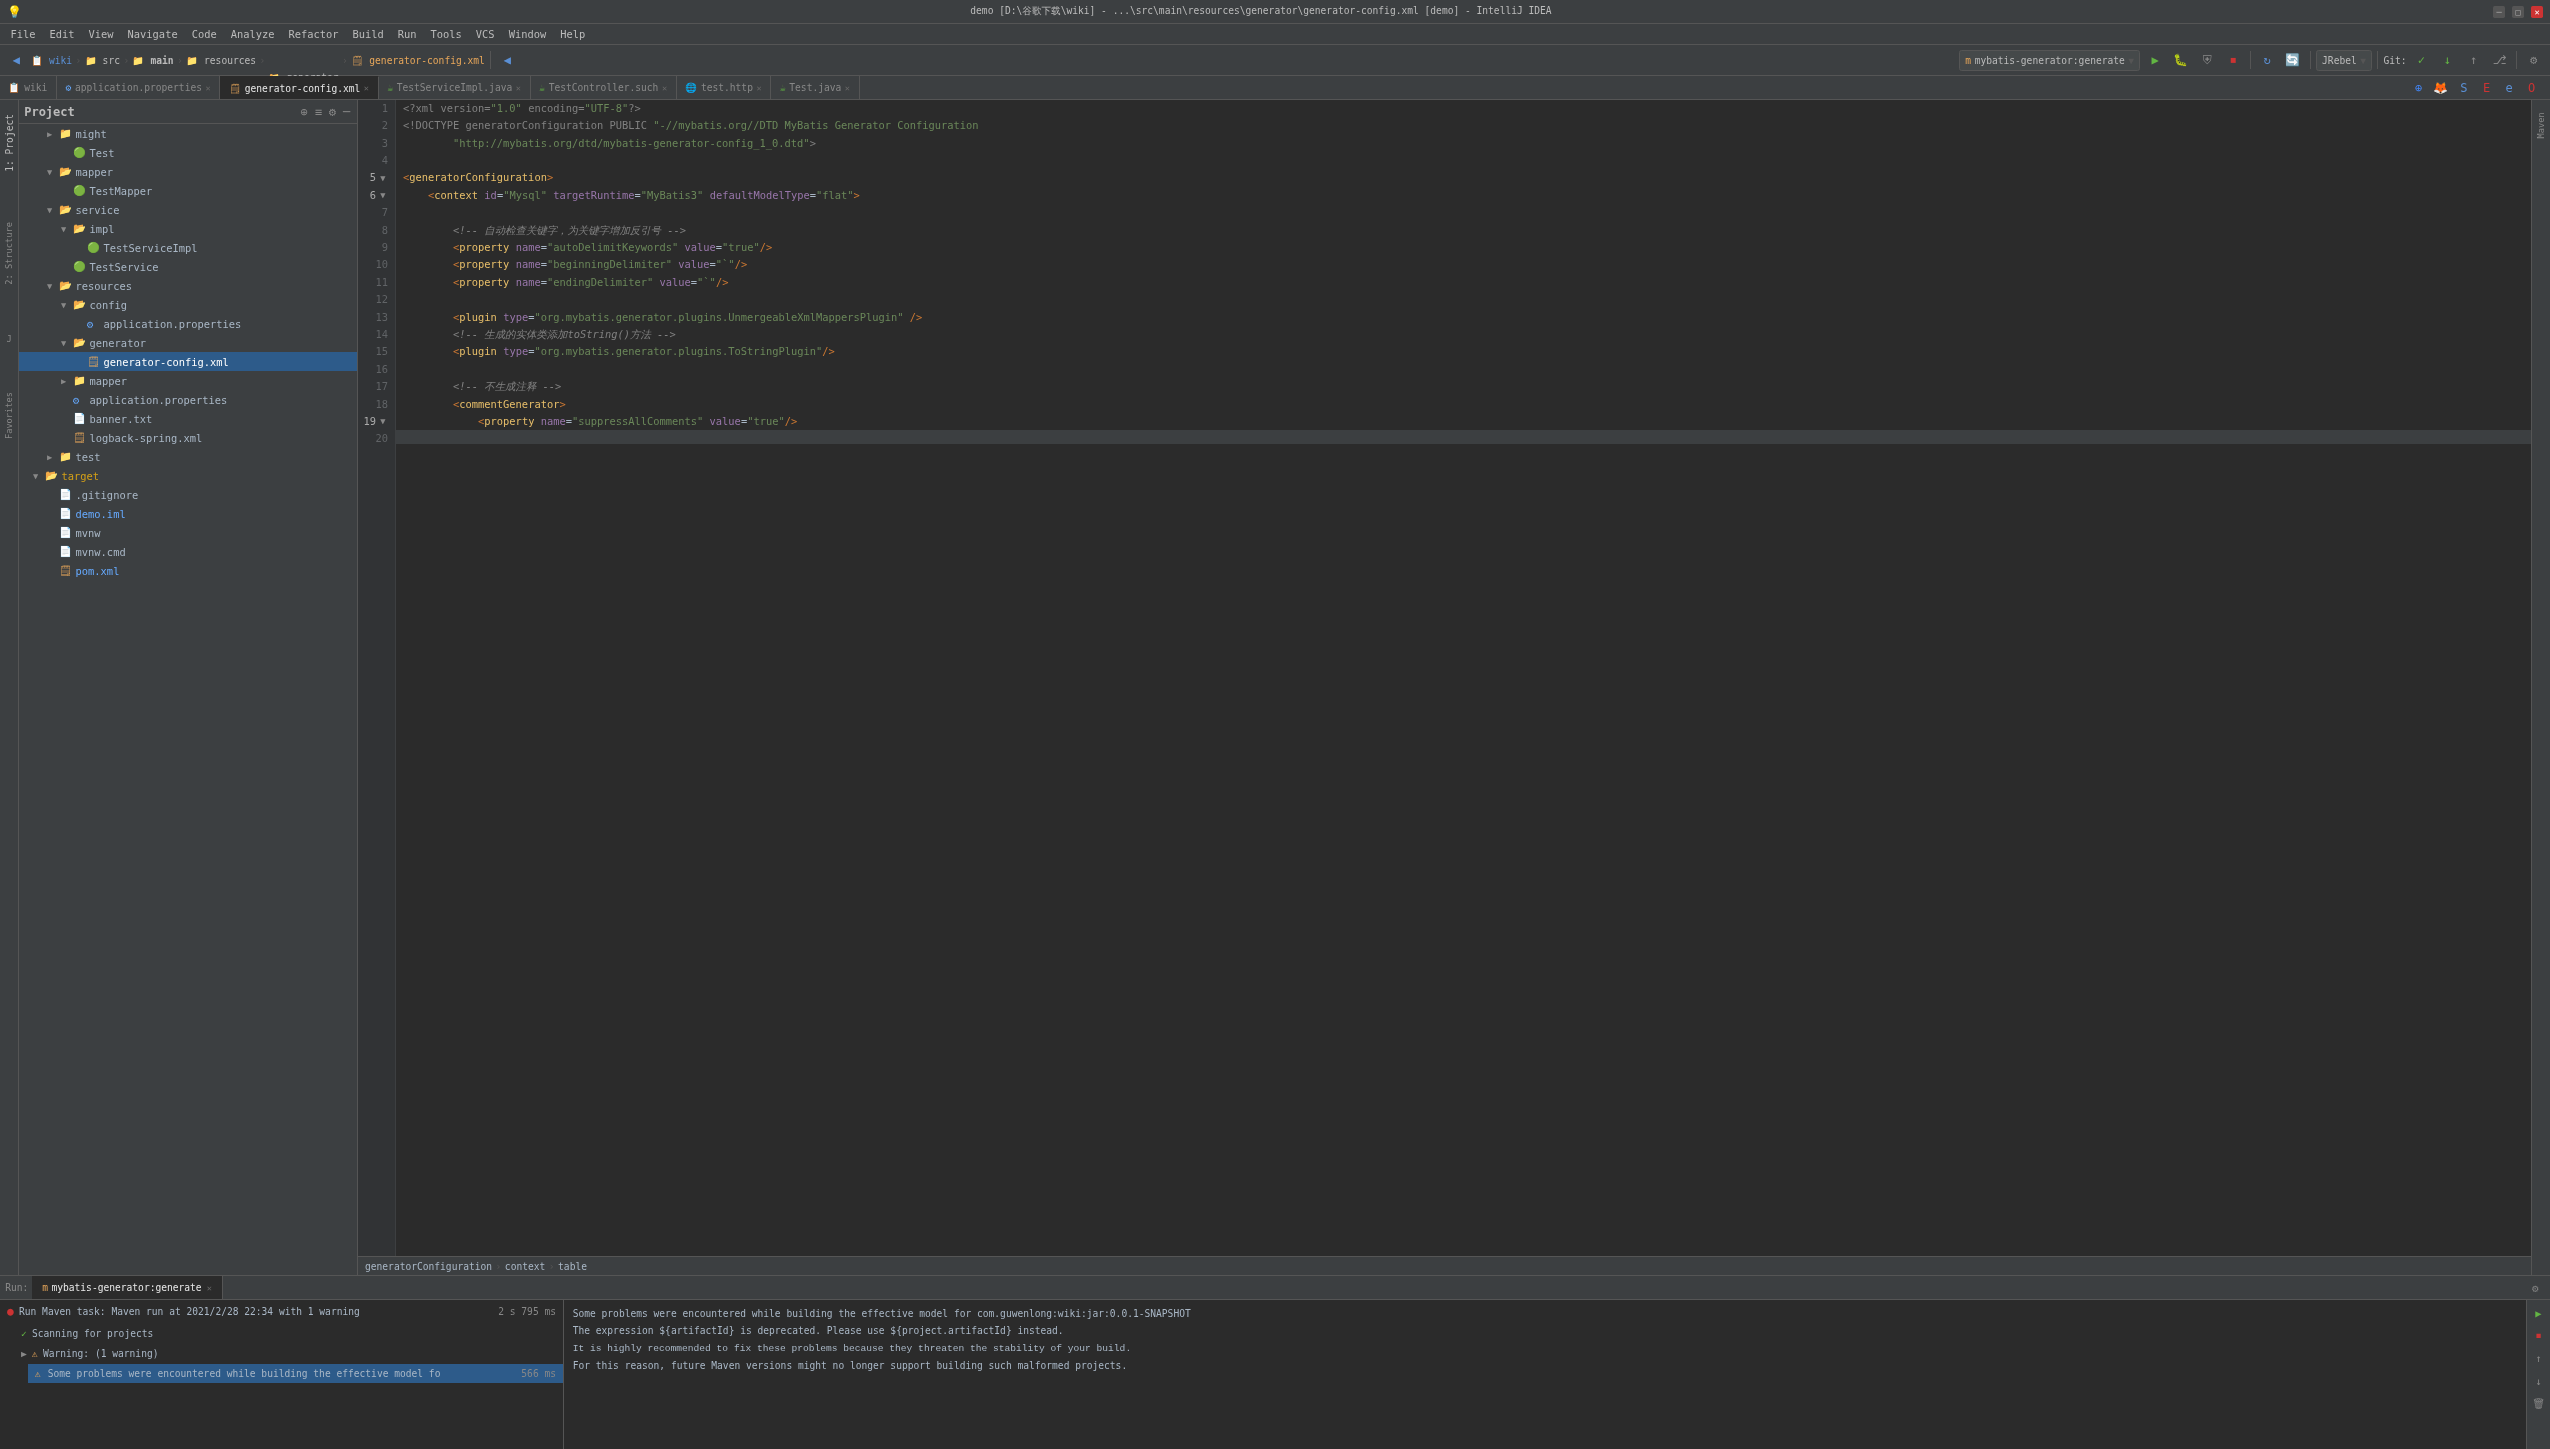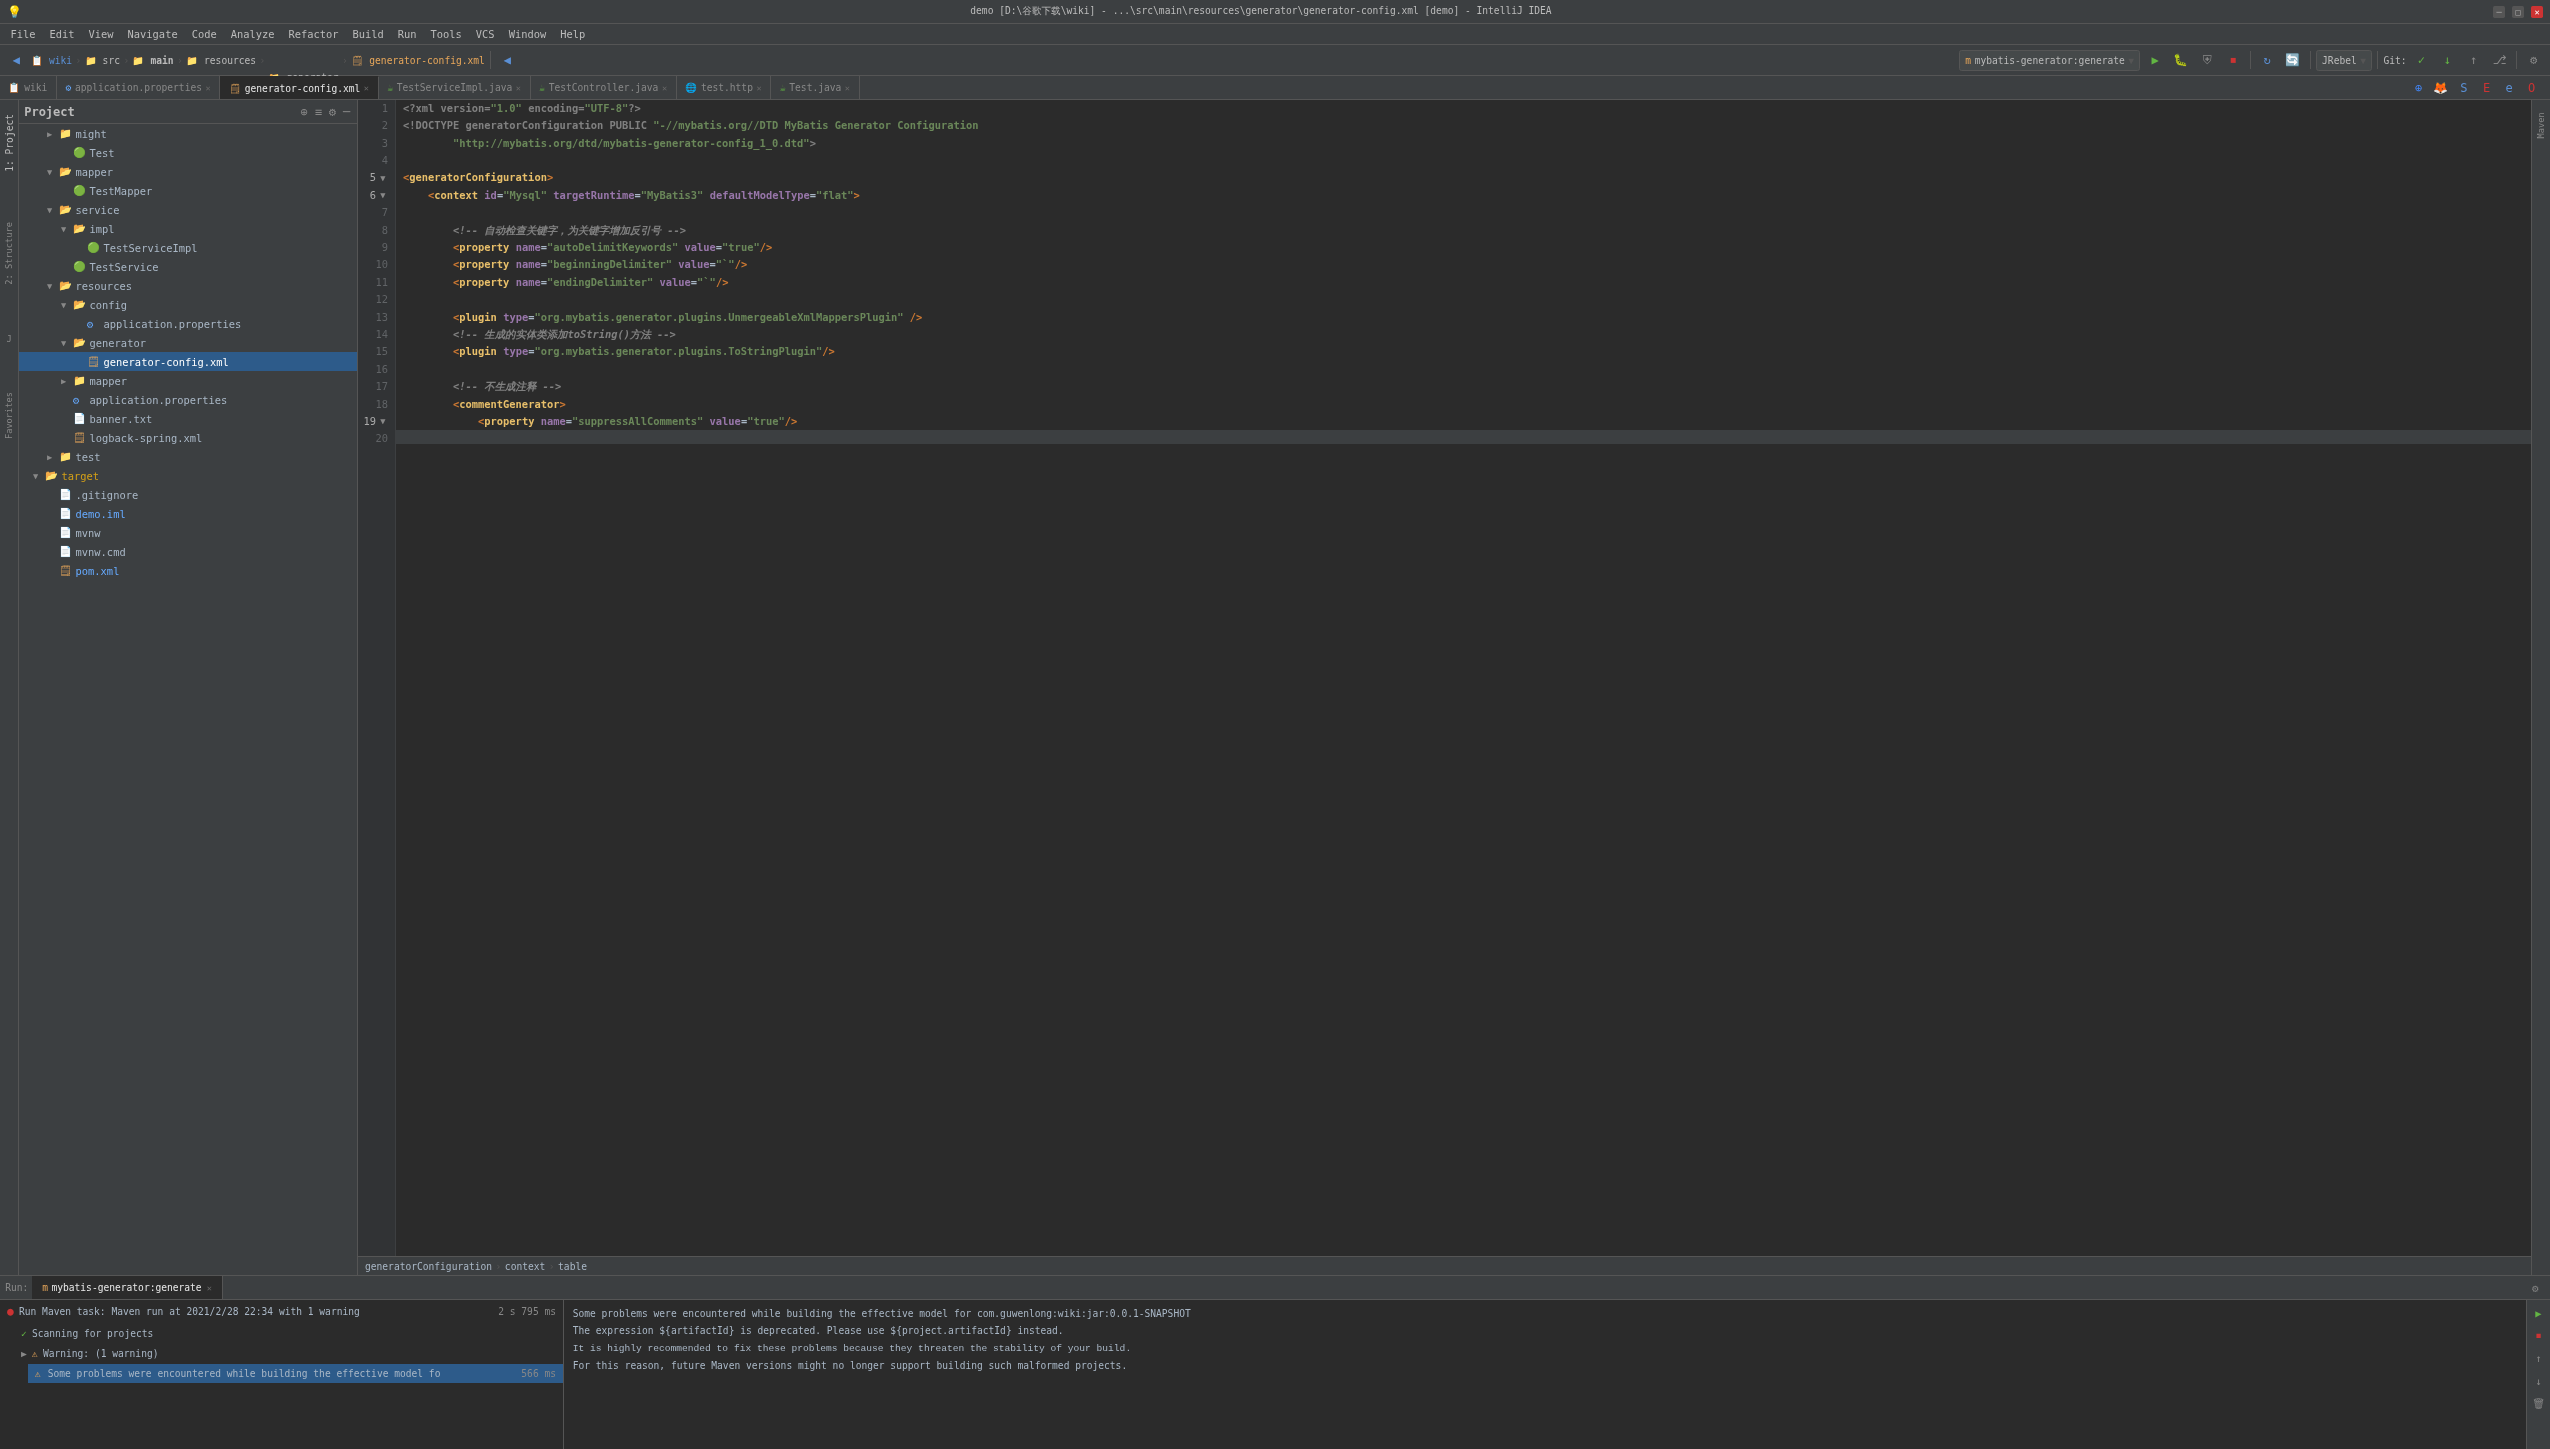--- a/index.html
+++ b/index.html
@@ -214,21 +214,20 @@
       overflow: auto;
       line-height: 1.5;
     }
     .code-line {
       height: 17.4px;
       display: flex;
       align-items: center;
       padding-left: 7px;
       white-space: pre;
       font-size: 10.4px;
-      font-weight: bold;
     }
 
     
     .xml-decl { color: #808080; }
     .xml-tag { color: #e8bf6a; }
     .xml-attr { color: #9876aa; }
     .xml-val { color: #6a8759; }
     .xml-comment { color: #808080; font-style: italic; }
     .xml-text { color: #a9b7c6; }
     .xml-bracket { color: #cc7832; }
@@ -457,21 +456,21 @@
     <span>generator-config.xml</span>
     <span class="tab-close">✕</span>
   </div>
   <div class="tab">
     <span class="tab-icon-java">☕</span>
     <span>TestServiceImpl.java</span>
     <span class="tab-close">✕</span>
   </div>
   <div class="tab">
     <span class="tab-icon-java">☕</span>
-    <span>TestController.java</span>
+    <span>TestController.such</span>
     <span class="tab-close">✕</span>
   </div>
   <div class="tab">
     <span class="tab-icon-http">🌐</span>
     <span>test.http</span>
     <span class="tab-close">✕</span>
   </div>
   <div class="tab">
     <span class="tab-icon-java">☕</span>
     <span>Test.java</span>

